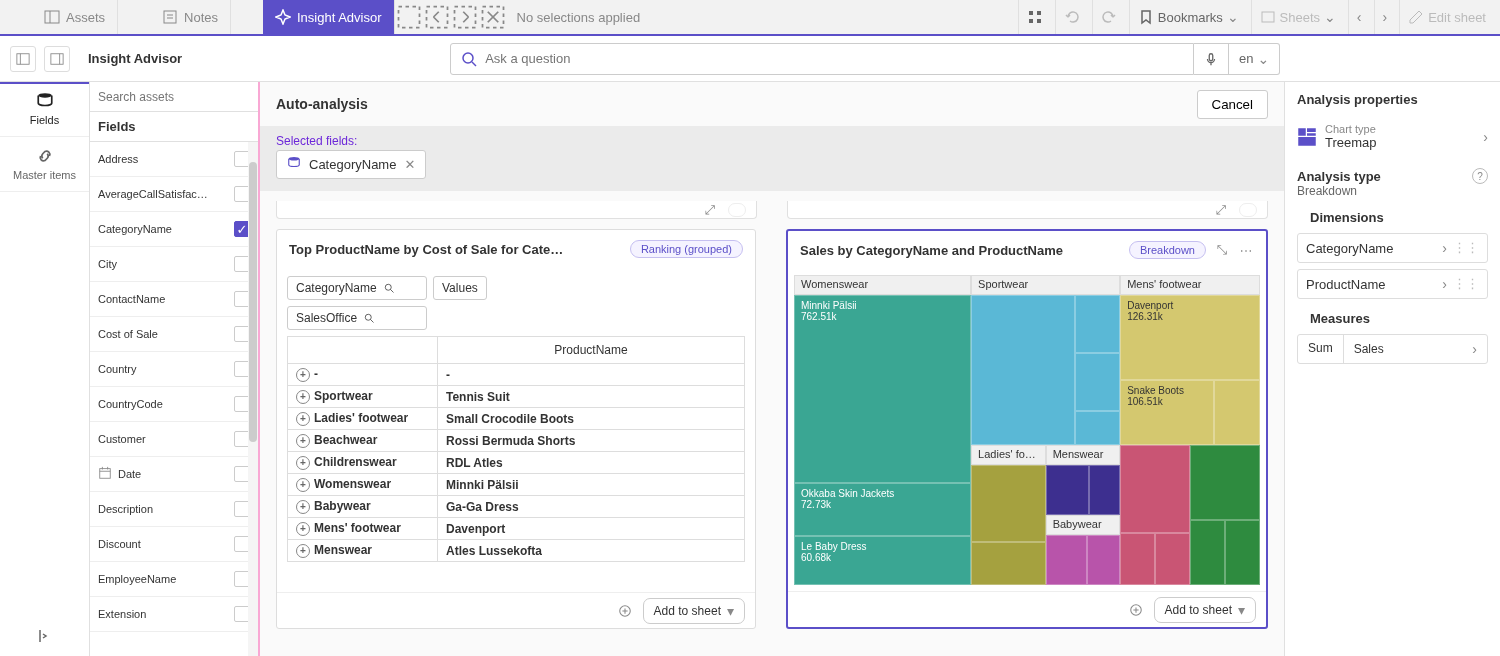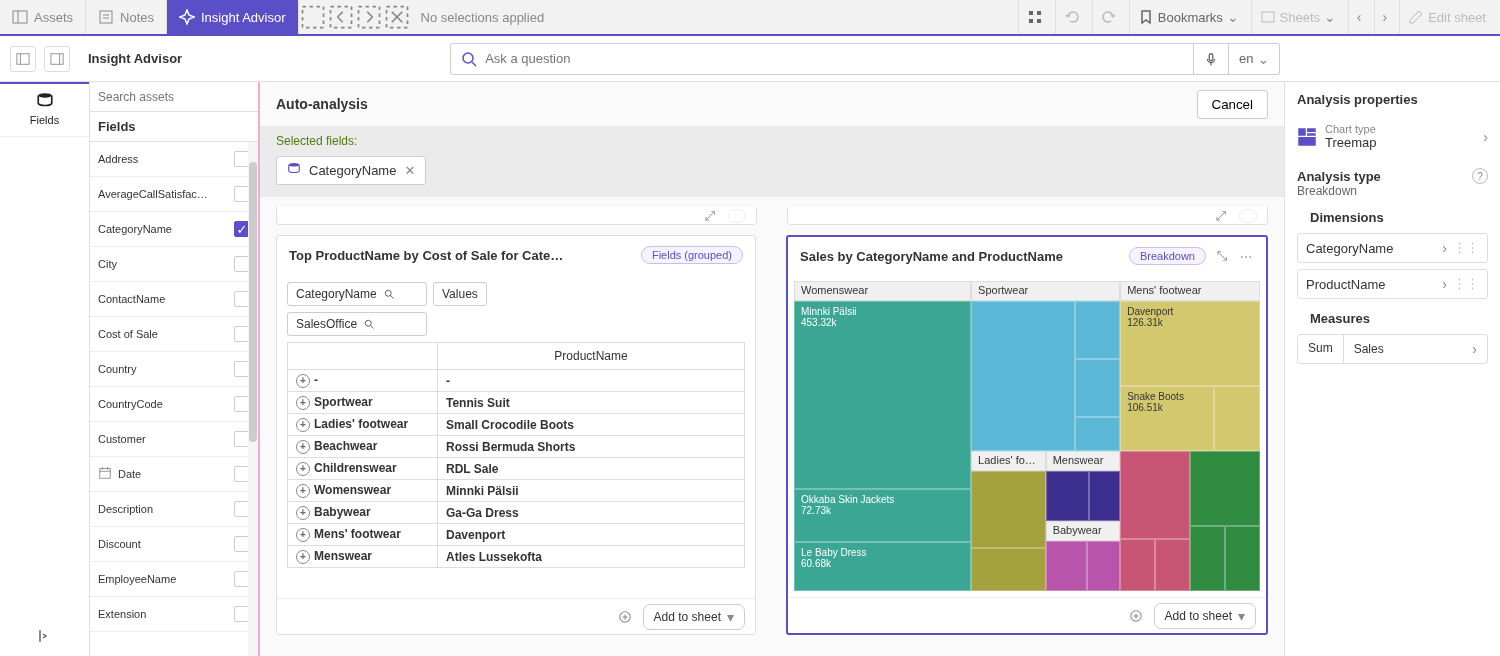--- a/index.html
+++ b/index.html
@@ -1,20 +1,20 @@
 <!DOCTYPE html>
 <html><head>
 <meta charset="utf-8">
 <style>
 * { box-sizing: border-box; margin: 0; padding: 0; font-family: -apple-system, 'Segoe UI', Arial, sans-serif; }
 body { width: 1500px; height: 656px; overflow: hidden; background: #fff; font-size: 13px; color: #333; }
 
 
 .topbar { height: 36px; background: #f2f2f2; border-bottom: 2px solid #5b4fc8; display: flex; align-items: center; }
-.topbar .tab { height: 34px; padding: 16px 12px; display: flex; align-items: center; gap: 6px; color: #888; border-right: 1px solid #e0e0e0; cursor: default; }
+.topbar .tab { height: 34px; padding: 16px 12px; display: flex; align-items: center; gap: 6px; color: #888; border-right: 1px solid #e0e0e0; cursor: default; margin-left: 32px; }
 .topbar .tab.active { background: #5b4fc8; color: #fff; }
 .topbar .tab svg { width: 16px; height: 16px; }
 .topbar .tool { width: 28px; height: 34px; display:flex; align-items:center; justify-content:center; color:#888; }
 .topbar .sel-text { padding:0 10px; color:#888; flex:1; }
 .topbar .right { display:flex; align-items:center; gap:4px; padding-right:6px; }
 .topbar .right .ritem { height:34px; padding:0 8px; display:flex; align-items:center; gap:4px; color:#666; border-left:1px solid #e0e0e0; }
 .topbar .right .ritem.disabled { color:#bbb; }
 .topbar .right svg { width:16px; height:16px; }
 
 
@@ -51,21 +51,21 @@
 .fieldspanel .fld .dateicon { margin-right:6px; color:#888; }
 .scrollind { position:absolute; right:0; top:0; bottom:0; width:10px; background:#f5f5f5; }
 .scrollind .thumb { position:absolute; left:1px; right:1px; top:20px; height:280px; background:#ccc; border-radius:4px; }
 
 
 .center { flex:1; display:flex; flex-direction:column; background:#fafafa; }
 .center .chdr { height:44px; display:flex; align-items:center; justify-content:space-between; padding:0 16px; }
 .center .chdr .ctitle { font-weight:600; font-size:14px; }
 .center .chdr .cancelbtn { border:1px solid #ccc; background:#fff; padding:6px 14px; border-radius:3px; }
 .center .selected { background:#ebebeb; padding:8px 16px 12px; }
-.center .selected .lab { font-size:12px; color:#4d7c0f; margin-bottom:8px; }
+.center .selected .lab { font-size:12px; color:#6d28d9; margin-bottom:2px; }
 .center .chip { display:inline-flex; align-items:center; gap:8px; background:#fff; border:1px solid #ccc; border-radius:3px; padding:5px 10px; font-size:13px; }
 .center .chip .cicon { color:#5b4fc8; }
 .center .chip .close { color:#888; cursor:pointer; }
 
 .cards { flex:1; padding:10px 16px; overflow:hidden; position:relative; }
 .stubrow { display:flex; gap:30px; margin-bottom:10px; }
 .stubrow .stub { flex:1; height:18px; border:1px solid #e0e0e0; border-top:none; border-radius:0 0 4px 4px; background:#fff; display:flex; justify-content:flex-end; align-items:center; padding:0 10px; gap:10px; }
 .cardsrow { display:flex; gap:30px; }
 .card { flex:1; border:1px solid #ddd; border-radius:3px; background:#fff; height:400px; display:flex; flex-direction:column; overflow:hidden; }
 .card.sel { border:2px solid #5b4fc8; }
@@ -246,20 +246,26 @@
 <div class="main">
 
   <div class="rail">
     <div class="railitem active">
       <svg width="20" height="18" viewBox="0 0 16 16" fill="currentColor">
           <ellipse cx="8" cy="3" rx="6" ry="2"></ellipse>
           <path d="M2 3 v7 a6 2 0 0 0 12 0 v-7" fill="none" stroke="currentColor" stroke-width="1.5"></path>
         </svg>
       <span>Fields</span>
     </div>
+    <div class="railitem">
+      <svg width="20" height="18" viewBox="0 0 16 16" fill="none" stroke="currentColor" stroke-width="1.5">
+          <path d="M6 10 a3 3 0 0 1 0 -4 l2 -2 a3 3 0 0 1 4 4 M10 6 a3 3 0 0 1 0 4 l-2 2 a3 3 0 0 1 -4 -4"></path>
+        </svg>
+      <span>Master items</span>
+    </div>
     <div class="spacer"></div>
     <div class="bottomicon">
         <svg width="16" height="16" viewBox="0 0 16 16" fill="none" stroke="currentColor" stroke-width="1.5">
           <line x1="3" y1="2" x2="3" y2="14"></line>
           <path d="M6 6 l3 2 l-3 2"></path>
         </svg>
       </div>
   </div>
 
   <div class="fieldspanel">
@@ -360,21 +366,21 @@
         <div class="stub">
             <span class="smallicon">⤢</span>
             <div class="addbtn" style="height:14px;padding:0 8px;border-color:#eee;"></div>
           </div>
       </div>
       <div class="cardsrow">
 
         <div class="card">
           <div class="cardhdr">
             <span class="ct">Top ProductName by Cost of Sale for Cate…</span>
-            <span class="tag">Fields (grouped)</span>
+            <span class="tag">Ranking (grouped)</span>
           </div>
           <div class="body">
             <div class="tblhead">
               <div class="col1">
                 <span class="pilltag">
                     <span>CategoryName</span> 
                     <svg width="12" height="12" viewBox="0 0 16 16" fill="none" stroke="currentColor">
                       <circle cx="7" cy="7" r="4"></circle>
                       <line x1="10" y1="10" x2="14" y2="14"></line>
                     </svg>
@@ -410,21 +416,21 @@
                   <tr>
                     <td class="b"><span class="plus">+</span>Ladies' footwear</td>
                     <td class="b">Small Crocodile Boots</td>
                   </tr>
                   <tr>
                     <td class="b"><span class="plus">+</span>Beachwear</td>
                     <td class="b">Rossi Bermuda Shorts</td>
                   </tr>
                   <tr>
                     <td class="b"><span class="plus">+</span>Childrenswear</td>
-                    <td class="b">RDL Sale</td>
+                    <td class="b">RDL Atles</td>
                   </tr>
                   <tr>
                     <td class="b"><span class="plus">+</span>Womenswear</td>
                     <td class="b">Minnki Pälsii</td>
                   </tr>
                   <tr>
                     <td class="b"><span class="plus">+</span>Babywear</td>
                     <td class="b">Ga-Ga Dress</td>
                   </tr>
                   <tr>
@@ -458,21 +464,21 @@
             <span class="tag">Breakdown</span>
             <span class="smallicon">⤡</span>
             <span class="smallicon">⋯</span>
           </div>
           <div class="body" style="padding:6px">
             <div class="treemap">
               <div class="tmcol" style="width:38%">
                 <div class="tmhdr">Womenswear</div>
                 <div class="tmcell" style="flex:5;background:#3aa693">
                     <div>Minnki Pälsii</div>
-                    <div>453.32k</div>
+                    <div>762.51k</div>
                   </div>
                 <div class="tmcell" style="flex:1.2;background:#3aa693">
                     <div>Okkaba Skin Jackets</div>
                     <div>72.73k</div>
                   </div>
                 <div class="tmcell" style="flex:1.1;background:#3aa693">
                     <div>Le Baby Dress</div>
                     <div>60.68k</div>
                   </div>
               </div>

